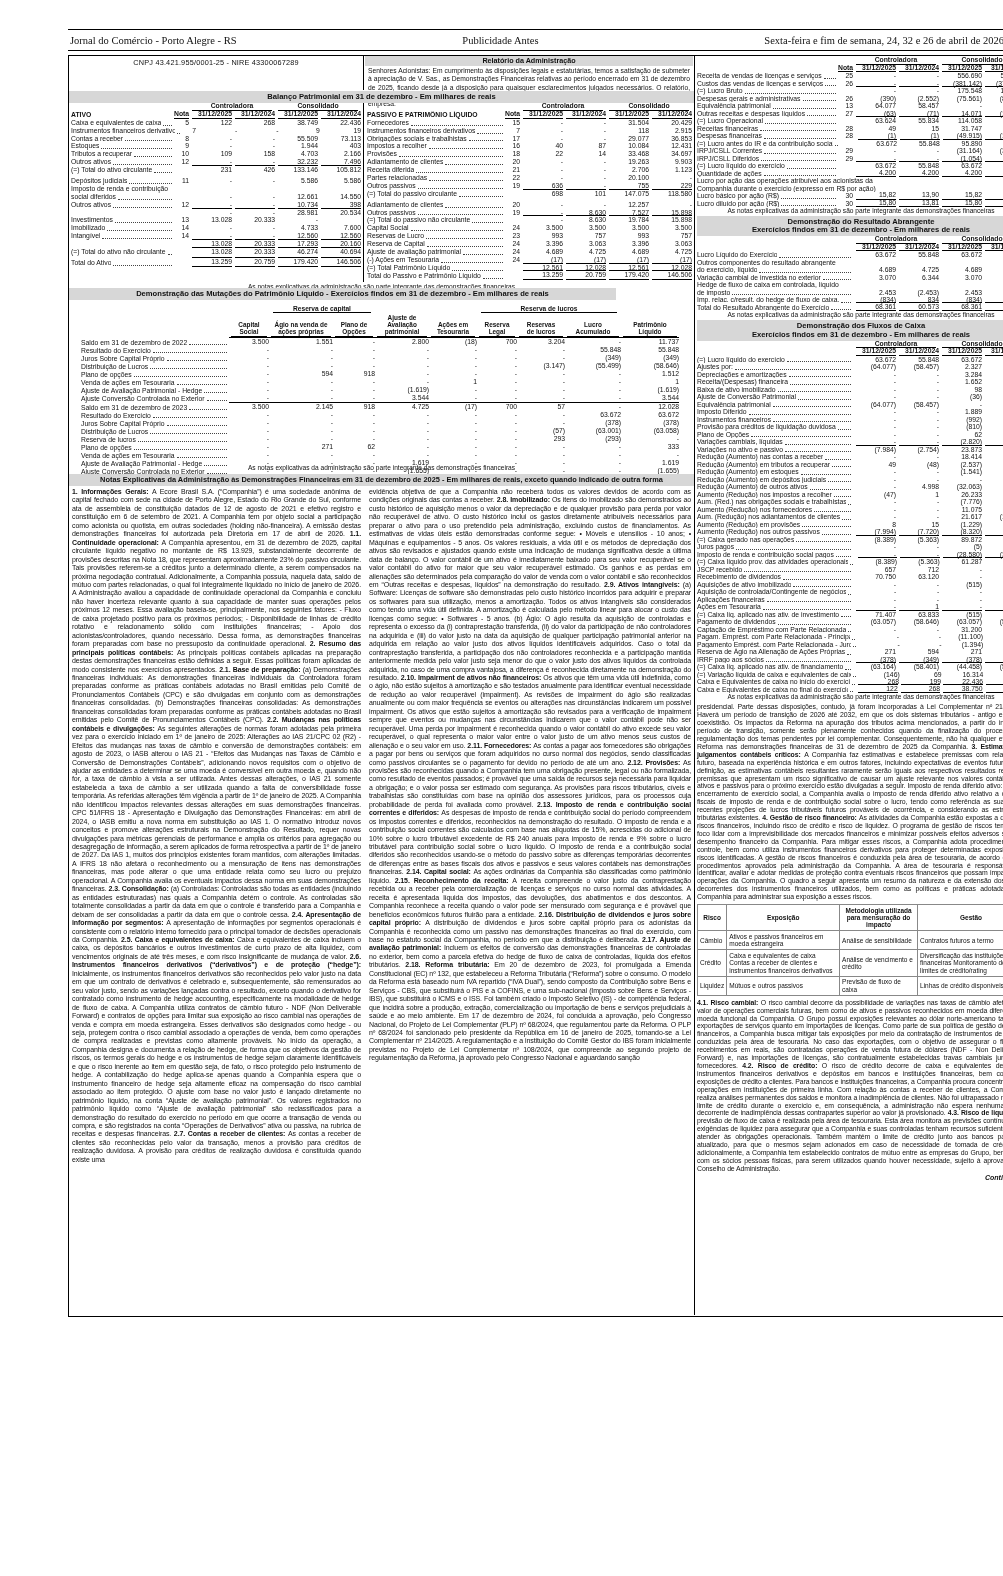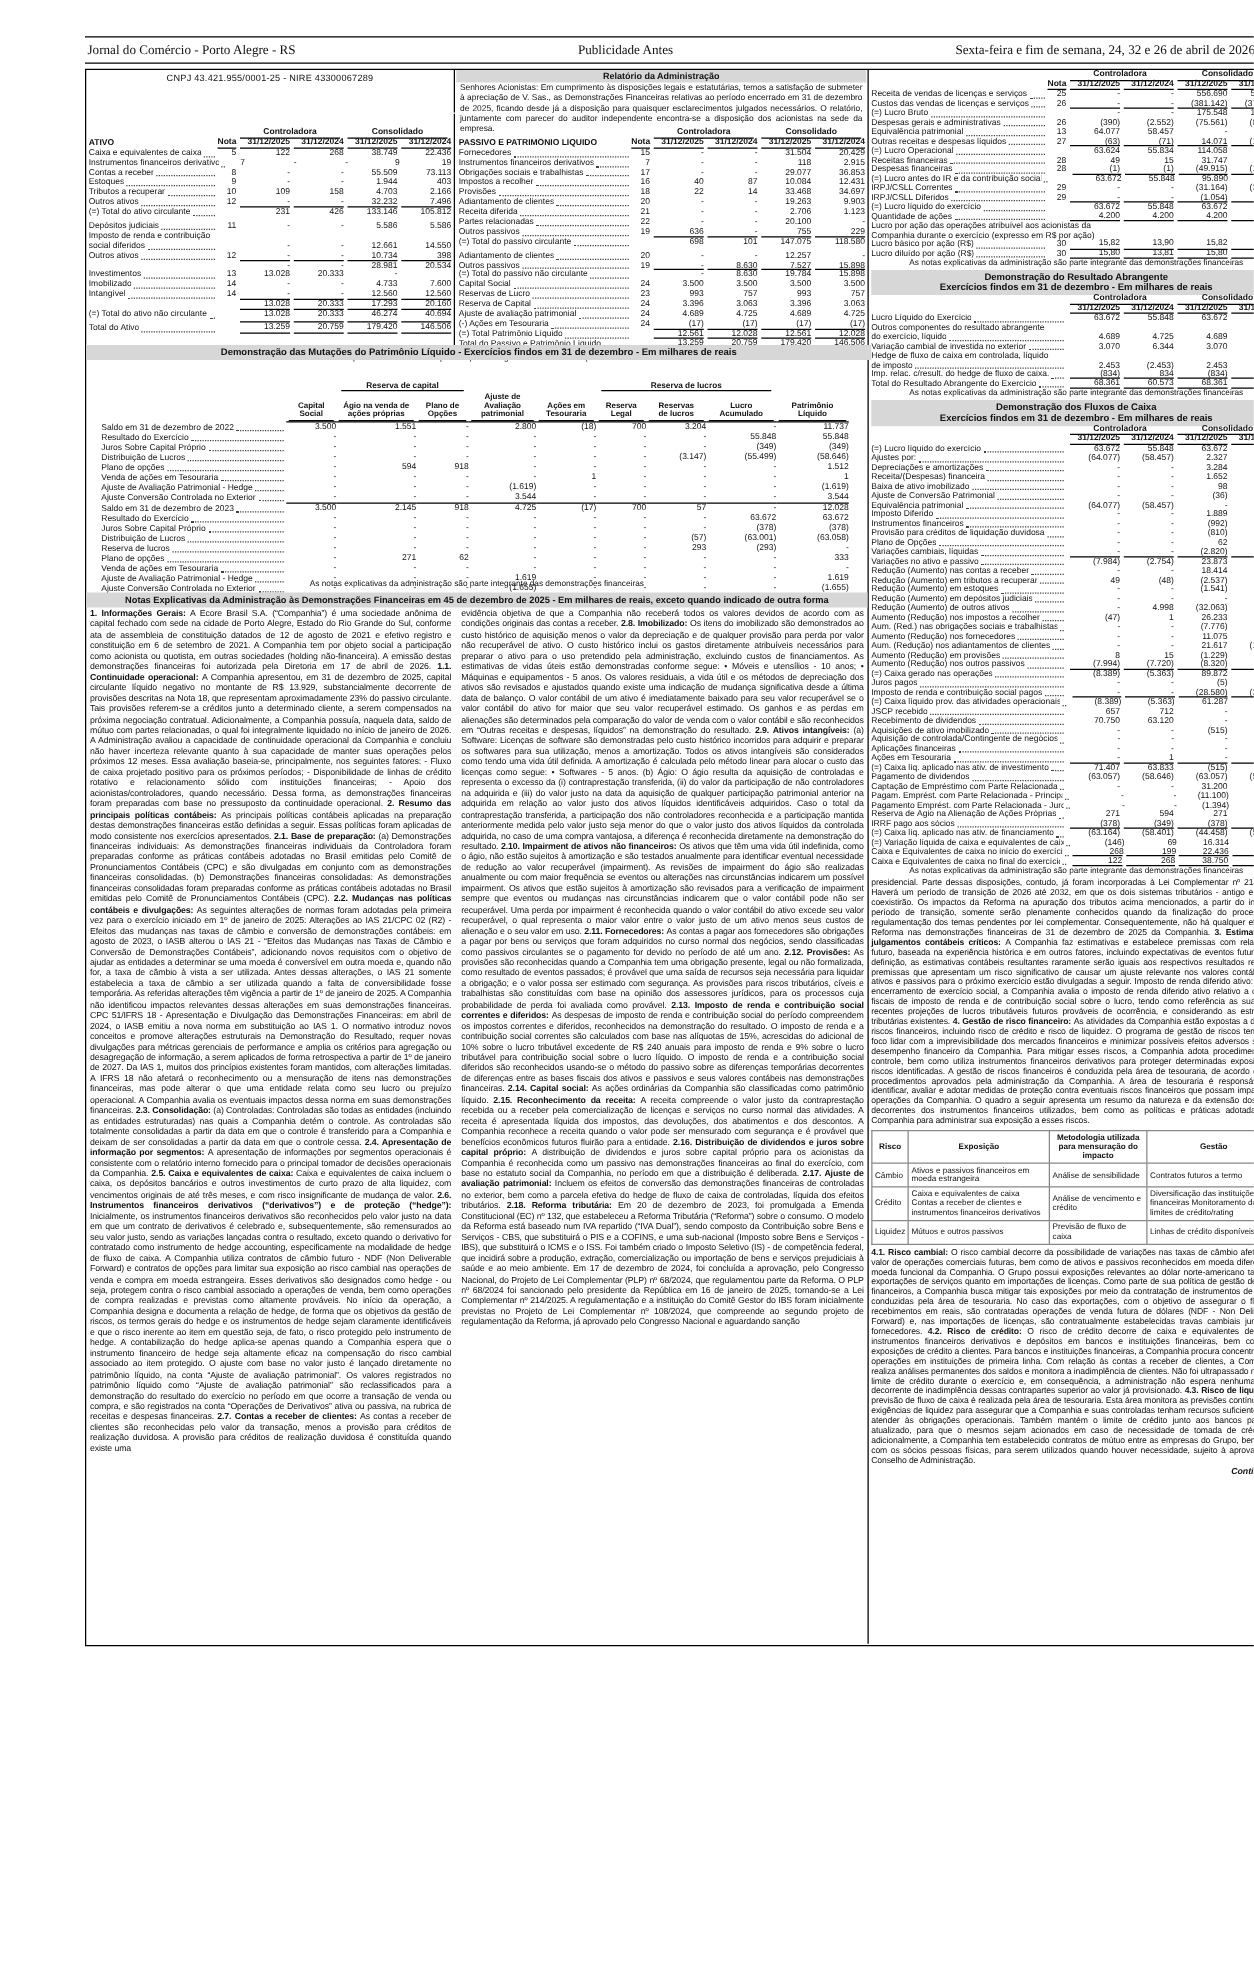--- a/index.html
+++ b/index.html
@@ -91,20 +91,21 @@
 
     <div class="blk" style="left:0; top:0; width:294px; height:34px;">
       <div class="company-reg">CNPJ 43.421.955/0001-25 - NIRE 43300067289</div>
     </div>
 
     <div class="blk" style="left:296px; top:0; width:328px; height:34px;">
       <div class="bar" style="font-size:7.2px; padding:1px;">Relatório da Administração</div>
       <div class="report-body">Senhores Acionistas: Em cumprimento às disposições legais e estatutárias, temos a satisfação de submeter à apreciação de V. Sas., as Demonstrações Financeiras relativas ao período encerrado em 31 de dezembro de 2025, ficando desde já a disposição para quaisquer esclarecimentos julgados necessários. O relatório, juntamente com parecer do auditor independente encontra-se a disposição dos acionistas na sede da empresa.</div>
     </div>
 
+    <div class="blk bar" style="left:0; top:35px; width:625px;">Balanço Patrimonial em 31 de dezembro - Em milhares de reais</div>
 
     <div class="blk fin" id="tbl-assets" style="left:2px; top:47px; width:290px;">
         <div class="fr">
           <span class="lab" style="flex:1"></span>
           <span class="nota"></span>
           <span class="grp" style="width:80px">Controladora</span>
           <span class="grp" style="width:80px">Consolidado</span>
         </div>
         <div class="fr hdr">
           <span class="lab" style="flex:1; border-bottom:none;">ATIVO</span>
@@ -467,21 +468,21 @@
           <span class="nota"></span>
           <span class="val t u" style="margin-left:3px">13.259</span>
           <span class="val t u" style="margin-left:3px">20.759</span>
           <span class="val t u" style="margin-left:3px">179.420</span>
           <span class="val t u" style="margin-left:3px">146.506</span>
         </div>
       </div>
 
     <div class="blk footnote" style="left:0; top:227px; width:625px;">As notas explicativas da administração são parte integrante das demonstrações financeiras</div>
 
-    <div class="blk bar" style="left:0; top:220px; width:628px;">Demonstração das Mutações do Patrimônio Líquido - Exercícios findos em 31 de dezembro - Em milhares de reais</div>
+    <div class="blk bar" style="left:0; top:232px; width:547px;">Demonstração das Mutações do Patrimônio Líquido - Exercícios findos em 31 de dezembro - Em milhares de reais</div>
     <div class="blk" id="tbl-mut" style="left:12px; top:249px; width:600px;">
         <div class="mut-grid">
           <span></span>
           <span></span>
           <span class="mut-grp" style="grid-column:3/5">Reserva de capital</span>
           <span></span>
           <span></span>
           <span class="mut-grp" style="grid-column:7/10">Reserva de lucros</span>
           <span></span>
         </div>
@@ -763,21 +764,21 @@
           <span class="cell t b">4.689</span>
           <span class="cell t b">(17)</span>
           <span class="cell t b">700</span>
           <span class="cell t b">293</span>
           <span class="cell t b">-</span>
           <span class="cell t b">12.561</span>
         </div>
       </div>
     <div class="blk footnote" style="left:0; top:408px; width:625px;">As notas explicativas da administração são parte integrante das demonstrações financeiras</div>
 
-    <div class="blk bar" style="left:0; top:418px; width:625px; font-size:7.4px;">Notas Explicativas da Administração às Demonstrações Financeiras em 45 de dezembro de 2025 - Em milhares de reais, exceto quando indicado de outra forma</div>
+    <div class="blk bar" style="left:0; top:418px; width:625px; font-size:7.4px;">Notas Explicativas da Administração às Demonstrações Financeiras em 31 de dezembro de 2025 - Em milhares de reais, exceto quando indicado de outra forma</div>
     <div class="blk notes-flow" id="notes-col1" style="left:3px; top:432px; width:289px; height:825px;"><b>1. Informações Gerais: </b><span>A Ecore Brasil S.A. (“Companhia”) é uma sociedade anônima de capital fechado com sede na cidade de Porto Alegre, Estado do Rio Grande do Sul, conforme ata de assembleia de constituição datados de 12 de agosto de 2021 e efetivo registro e constituição em 6 de setembro de 2021. A Companhia tem por objeto social a participação como acionista ou quotista, em outras sociedades (holding não-financeira). A emissão destas demonstrações financeiras foi autorizada pela Diretoria em 17 de abril de 2026. </span><b>1.1. Continuidade operacional: </b><span>A Companhia apresentou, em 31 de dezembro de 2025, capital circulante líquido negativo no montante de R$ 13.929, substancialmente decorrente de provisões descritas na Nota 18, que representam aproximadamente 23% do passivo circulante. Tais provisões referem-se a créditos junto a determinado cliente, a serem compensados na próxima negociação contratual. Adicionalmente, a Companhia possuía, naquela data, saldo de mútuo com partes relacionadas, o qual foi integralmente liquidado no início de janeiro de 2026. A Administração avaliou a capacidade de continuidade operacional da Companhia e concluiu não haver incerteza relevante quanto à sua capacidade de manter suas operações pelos próximos 12 meses. Essa avaliação baseia-se, principalmente, nos seguintes fatores: - Fluxo de caixa projetado positivo para os próximos períodos; - Disponibilidade de linhas de crédito rotativo e relacionamento sólido com instituições financeiras; - Apoio dos acionistas/controladores, quando necessário. Dessa forma, as demonstrações financeiras foram preparadas com base no pressuposto da continuidade operacional. </span><b>2. Resumo das principais políticas contábeis: </b><span>As principais políticas contábeis aplicadas na preparação destas demonstrações financeiras estão definidas a seguir. Essas políticas foram aplicadas de modo consistente nos exercícios apresentados. </span><b>2.1. Base de preparação: </b><span>(a) Demonstrações financeiras individuais: As demonstrações financeiras individuais da Controladora foram preparadas conforme as práticas contábeis adotadas no Brasil emitidas pelo Comitê de Pronunciamentos Contábeis (CPC) e são divulgadas em conjunto com as demonstrações financeiras consolidadas. (b) Demonstrações financeiras consolidadas: As demonstrações financeiras consolidadas foram preparadas conforme as práticas contábeis adotadas no Brasil emitidas pelo Comitê de Pronunciamentos Contábeis (CPC). </span><b>2.2. Mudanças nas políticas contábeis e divulgações: </b><span>As seguintes alterações de normas foram adotadas pela primeira vez para o exercício iniciado em 1º de janeiro de 2025: Alterações ao IAS 21/CPC 02 (R2) - Efeitos das mudanças nas taxas de câmbio e conversão de demonstrações contábeis: em agosto de 2023, o IASB alterou o IAS 21 - “Efeitos das Mudanças nas Taxas de Câmbio e Conversão de Demonstrações Contábeis”, adicionando novos requisitos com o objetivo de ajudar as entidades a determinar se uma moeda é conversível em outra moeda e, quando não for, a taxa de câmbio à vista a ser utilizada. Antes dessas alterações, o IAS 21 somente estabelecia a taxa de câmbio a ser utilizada quando a falta de conversibilidade fosse temporária. As referidas alterações têm vigência a partir de 1º de janeiro de 2025. A Companhia não identificou impactos relevantes dessas alterações em suas demonstrações financeiras. CPC 51/IFRS 18 - Apresentação e Divulgação das Demonstrações Financeiras: em abril de 2024, o IASB emitiu a nova norma em substituição ao IAS 1. O normativo introduz novos conceitos e promove alterações estruturais na Demonstração do Resultado, requer novas divulgações para métricas gerenciais de performance e amplia os critérios para agregação ou desagregação de informação, a serem aplicados de forma retrospectiva a partir de 1º de janeiro de 2027. Da IAS 1, muitos dos princípios existentes foram mantidos, com alterações limitadas. A IFRS 18 não afetará o reconhecimento ou a mensuração de itens nas demonstrações financeiras, mas pode alterar o que uma entidade relata como seu lucro ou prejuízo operacional. A Companhia avalia os eventuais impactos dessa norma em suas demonstrações financeiras. </span><b>2.3. Consolidação: </b><span>(a) Controladas: Controladas são todas as entidades (incluindo as entidades estruturadas) nas quais a Companhia detém o controle. As controladas são totalmente consolidadas a partir da data em que o controle é transferido para a Companhia e deixam de ser consolidadas a partir da data em que o controle cessa. </span><b>2.4. Apresentação de informação por segmentos: </b><span>A apresentação de informações por segmentos operacionais é consistente com o relatório interno fornecido para o principal tomador de decisões operacionais da Companhia. </span><b>2.5. Caixa e equivalentes de caixa: </b><span>Caixa e equivalentes de caixa incluem o caixa, os depósitos bancários e outros investimentos de curto prazo de alta liquidez, com vencimentos originais de até três meses, e com risco insignificante de mudança de valor. </span><b>2.6. Instrumentos financeiros derivativos (“derivativos”) e de proteção (“hedge”): </b><span>Inicialmente, os instrumentos financeiros derivativos são reconhecidos pelo valor justo na data em que um contrato de derivativos é celebrado e, subsequentemente, são remensurados ao seu valor justo, sendo as variações lançadas contra o resultado, exceto quando o derivativo for contratado como instrumento de hedge accounting, especificamente na modalidade de hedge de fluxo de caixa. A Companhia utiliza contratos de câmbio futuro - NDF (Non Deliverable Forward) e contratos de opções para limitar sua exposição ao risco cambial nas operações de venda e compra em moeda estrangeira. Esses derivativos são designados como hedge - ou seja, protegem contra o risco cambial associado a operações de venda, bem como operações de compra realizadas e previstas como altamente prováveis. No início da operação, a Companhia designa e documenta a relação de hedge, de forma que os objetivos da gestão de riscos, os termos gerais do hedge e os instrumentos de hedge sejam claramente identificáveis e que o risco inerente ao item em questão seja, de fato, o risco protegido pelo instrumento de hedge. A contabilização do hedge aplica-se apenas quando a Companhia espera que o instrumento financeiro de hedge seja altamente eficaz na compensação do risco cambial associado ao item protegido. O ajuste com base no valor justo é lançado diretamente no patrimônio líquido, na conta “Ajuste de avaliação patrimonial”. Os valores registrados no patrimônio líquido como “Ajuste de avaliação patrimonial” são reclassificados para a demonstração do resultado do exercício no período em que ocorre a transação de venda ou compra, e são registrados na conta “Operações de Derivativos” ativa ou passiva, na rubrica de receitas e despesas financeiras. </span><b>2.7. Contas a receber de clientes: </b><span>As contas a receber de clientes são reconhecidas pelo valor da transação, menos a provisão para créditos de realização duvidosa. A provisão para créditos de realização duvidosa é constituída quando existe uma</span></div>
     <div class="blk notes-flow" id="notes-col2" style="left:300px; top:432px; width:322px; height:825px;"><span>evidência objetiva de que a Companhia não receberá todos os valores devidos de acordo com as condições originais das contas a receber. </span><b>2.8. Imobilizado: </b><span>Os itens do imobilizado são demonstrados ao custo histórico de aquisição menos o valor da depreciação e de qualquer provisão para perda por valor não recuperável de ativo. O custo histórico inclui os gastos diretamente atribuíveis necessários para preparar o ativo para o uso pretendido pela administração, excluindo custos de financiamentos. As estimativas de vidas úteis estão demonstradas conforme segue: • Móveis e utensílios - 10 anos; • Máquinas e equipamentos - 5 anos. Os valores residuais, a vida útil e os métodos de depreciação dos ativos são revisados e ajustados quando existe uma indicação de mudança significativa desde a última data de balanço. O valor contábil de um ativo é imediatamente baixado para seu valor recuperável se o valor contábil do ativo for maior que seu valor recuperável estimado. Os ganhos e as perdas em alienações são determinados pela comparação do valor de venda com o valor contábil e são reconhecidos em “Outras receitas e despesas, líquidos” na demonstração do resultado. </span><b>2.9. Ativos intangíveis: </b><span>(a) Software: Licenças de software são demonstradas pelo custo histórico incorridos para adquirir e preparar os softwares para sua utilização, menos a amortização. Todos os ativos intangíveis são considerados como tendo uma vida útil definida. A amortização é calculada pelo método linear para alocar o custo das licenças como segue: • Softwares - 5 anos. (b) Ágio: O ágio resulta da aquisição de controladas e representa o excesso da (i) contraprestação transferida, (ii) do valor da participação de não controladores na adquirida e (iii) do valor justo na data da aquisição de qualquer participação patrimonial anterior na adquirida em relação ao valor justo dos ativos líquidos identificáveis adquiridos. Caso o total da contraprestação transferida, a participação dos não controladores reconhecida e a participação mantida anteriormente medida pelo valor justo seja menor do que o valor justo dos ativos líquidos da controlada adquirida, no caso de uma compra vantajosa, a diferença é reconhecida diretamente na demonstração do resultado. </span><b>2.10. Impairment de ativos não financeiros: </b><span>Os ativos que têm uma vida útil indefinida, como o ágio, não estão sujeitos à amortização e são testados anualmente para identificar eventual necessidade de redução ao valor recuperável (impairment). As revisões de impairment do ágio são realizadas anualmente ou com maior frequência se eventos ou alterações nas circunstâncias indicarem um possível impairment. Os ativos que estão sujeitos à amortização são revisados para a verificação de impairment sempre que eventos ou mudanças nas circunstâncias indicarem que o valor contábil pode não ser recuperável. Uma perda por impairment é reconhecida quando o valor contábil do ativo excede seu valor recuperável, o qual representa o maior valor entre o valor justo de um ativo menos seus custos de alienação e o seu valor em uso. </span><b>2.11. Fornecedores: </b><span>As contas a pagar aos fornecedores são obrigações a pagar por bens ou serviços que foram adquiridos no curso normal dos negócios, sendo classificadas como passivos circulantes se o pagamento for devido no período de até um ano. </span><b>2.12. Provisões: </b><span>As provisões são reconhecidas quando a Companhia tem uma obrigação presente, legal ou não formalizada, como resultado de eventos passados; é provável que uma saída de recursos seja necessária para liquidar a obrigação; e o valor possa ser estimado com segurança. As provisões para riscos tributários, cíveis e trabalhistas são constituídas com base na opinião dos assessores jurídicos, para os processos cuja probabilidade de perda foi avaliada como provável. </span><b>2.13. Imposto de renda e contribuição social correntes e diferidos: </b><span>As despesas de imposto de renda e contribuição social do período compreendem os impostos correntes e diferidos, reconhecidos na demonstração do resultado. O imposto de renda e a contribuição social correntes são calculados com base nas alíquotas de 15%, acrescidas do adicional de 10% sobre o lucro tributável excedente de R$ 240 anuais para imposto de renda e 9% sobre o lucro tributável para contribuição social sobre o lucro líquido. O imposto de renda e a contribuição social diferidos são reconhecidos usando-se o método do passivo sobre as diferenças temporárias decorrentes de diferenças entre as bases fiscais dos ativos e passivos e seus valores contábeis nas demonstrações financeiras. </span><b>2.14. Capital social: </b><span>As ações ordinárias da Companhia são classificadas como patrimônio líquido. </span><b>2.15. Reconhecimento da receita: </b><span>A receita compreende o valor justo da contraprestação recebida ou a receber pela comercialização de licenças e serviços no curso normal das atividades. A receita é apresentada líquida dos impostos, das devoluções, dos abatimentos e dos descontos. A Companhia reconhece a receita quando o valor pode ser mensurado com segurança e é provável que benefícios econômicos futuros fluirão para a entidade. </span><b>2.16. Distribuição de dividendos e juros sobre capital próprio: </b><span>A distribuição de dividendos e juros sobre capital próprio para os acionistas da Companhia é reconhecida como um passivo nas demonstrações financeiras ao final do exercício, com base no estatuto social da Companhia, no período em que a distribuição é deliberada. </span><b>2.17. Ajuste de avaliação patrimonial: </b><span>Incluem os efeitos de conversão das demonstrações financeiras de controladas no exterior, bem como a parcela efetiva do hedge de fluxo de caixa de controladas, líquida dos efeitos tributários. </span><b>2.18. Reforma tributária: </b><span>Em 20 de dezembro de 2023, foi promulgada a Emenda Constitucional (EC) nº 132, que estabeleceu a Reforma Tributária (“Reforma”) sobre o consumo. O modelo da Reforma está baseado num IVA repartido (“IVA Dual”), sendo composto da Contribuição sobre Bens e Serviços - CBS, que substituirá o PIS e a COFINS, e uma sub-nacional (Imposto sobre Bens e Serviços - IBS), que substituirá o ICMS e o ISS. Foi também criado o Imposto Seletivo (IS) - de competência federal, que incidirá sobre a produção, extração, comercialização ou importação de bens e serviços prejudiciais à saúde e ao meio ambiente. Em 17 de dezembro de 2024, foi concluída a aprovação, pelo Congresso Nacional, do Projeto de Lei Complementar (PLP) nº 68/2024, que regulamentou parte da Reforma. O PLP nº 68/2024 foi sancionado pelo presidente da República em 16 de janeiro de 2025, tornando-se a Lei Complementar nº 214/2025. A regulamentação e a instituição do Comitê Gestor do IBS foram inicialmente previstas no Projeto de Lei Complementar nº 108/2024, que compreende ao segundo projeto de regulamentação da Reforma, já aprovado pelo Congresso Nacional e aguardando sanção</span></div>
 
     <div class="blk rcol rcol-stack" style="left:628px; top:1px; width:328px; height:1259px;">
       <div class="fin" id="tbl-dre">
           <div class="fr">
             <span class="lab" style="flex:1"></span>
             <span class="nota"></span>
             <span class="grp" style="width:80px">Controladora</span>
             <span class="grp" style="width:80px">Consolidado</span>

